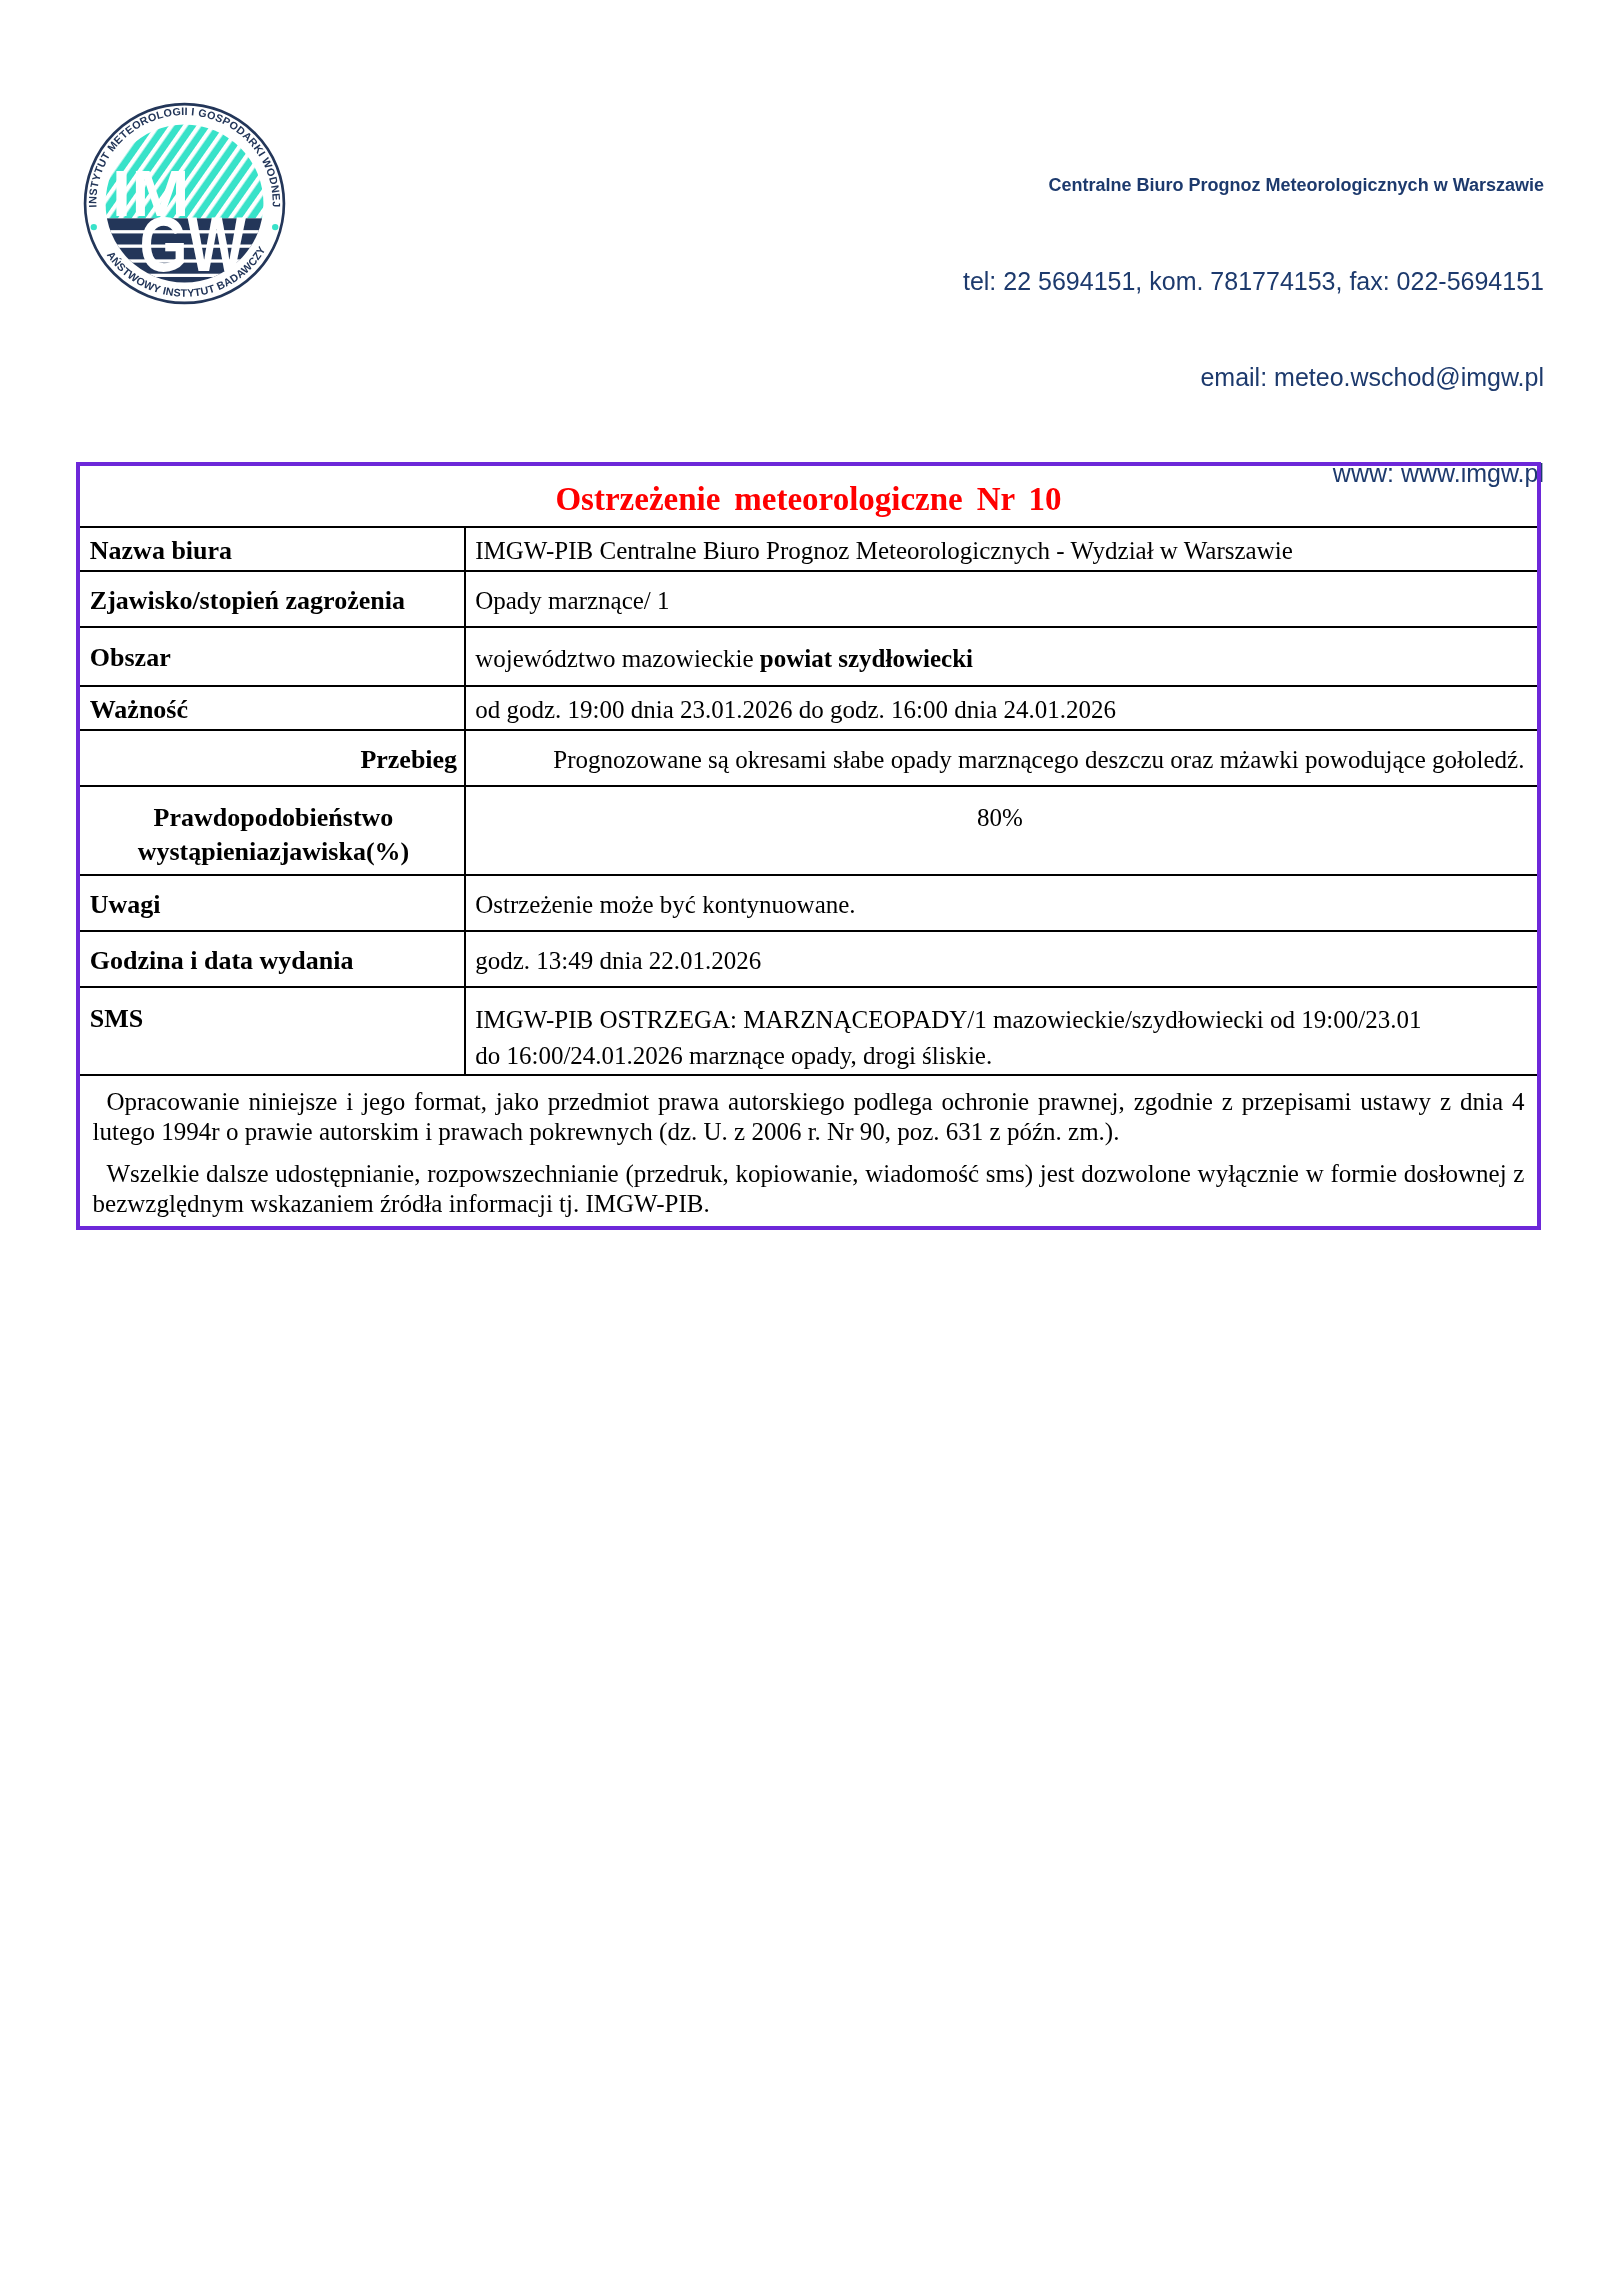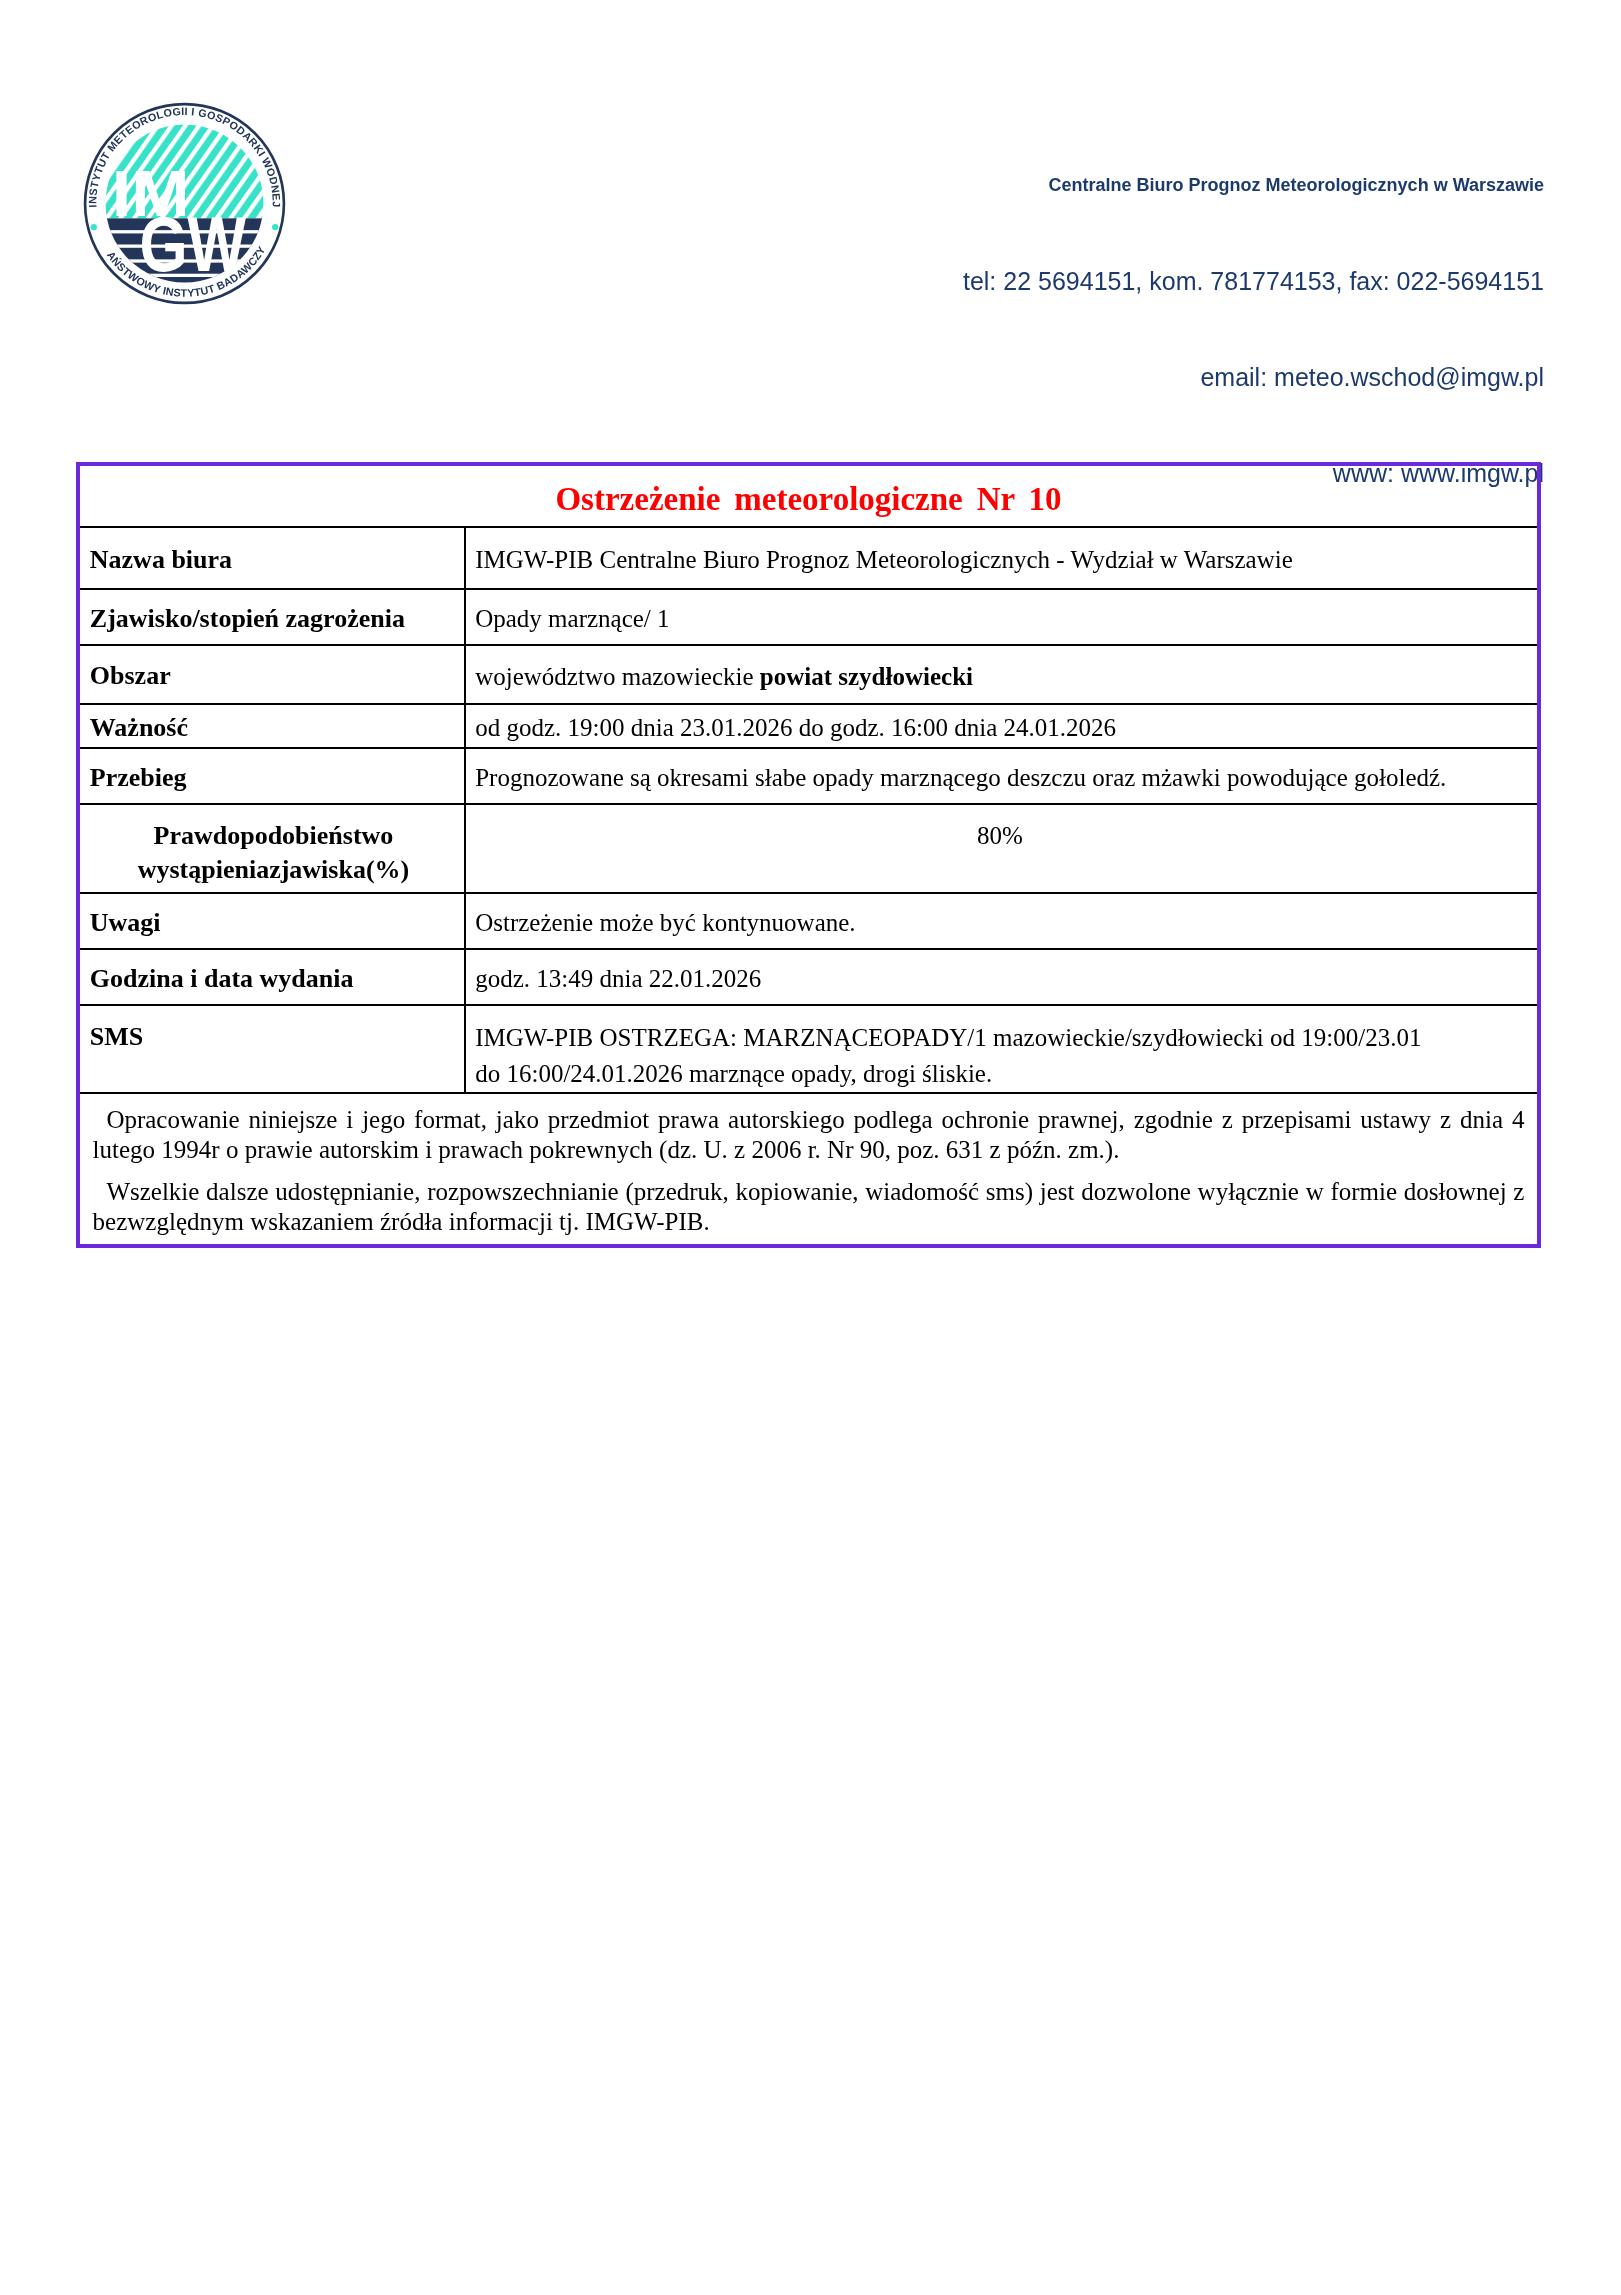--- a/index.html
+++ b/index.html
@@ -41,25 +41,25 @@
     text-align:center;
     color:#ff0000;font-weight:bold;font-size:33px;
     word-spacing:5.7px;
     padding-top:8px;
   }
   .lbl{font-weight:bold;font-size:26px;line-height:34px;padding:3.4px 6.9px 0 9.8px;}
   .val{font-size:25px;line-height:33px;padding:3.4px 12.6px 0 9.2px;}
   .val-nowrap{white-space:nowrap;font-size:25px;}
   .val-pre{white-space:pre-line;line-height:36px;}
   .r-title{height:63px;}
-  .r-nazwa{height:62px;}
+  .r-nazwa{height:44px;}
   .r-zjawisko{height:56px;}
   .r-obszar{height:59px;}
   .r-waznosc{height:44px;}
-  .r-przebieg{height:56px;}
+  .r-przebieg{height:56px;text-align:right;}
   .r-prawdo{height:89px;text-align:center;}
   .r-uwagi{height:56px;}
   .r-godzina{height:56px;}
   .r-sms{height:88px;}
   .r-footer{height:153px;}
   .top-align td{vertical-align:top;padding-top:13.8px;}
   .footer-cell{
     vertical-align:top;
     font-size:25px;line-height:30px;
     padding:9.2px 12.6px 5.7px 12.6px;

